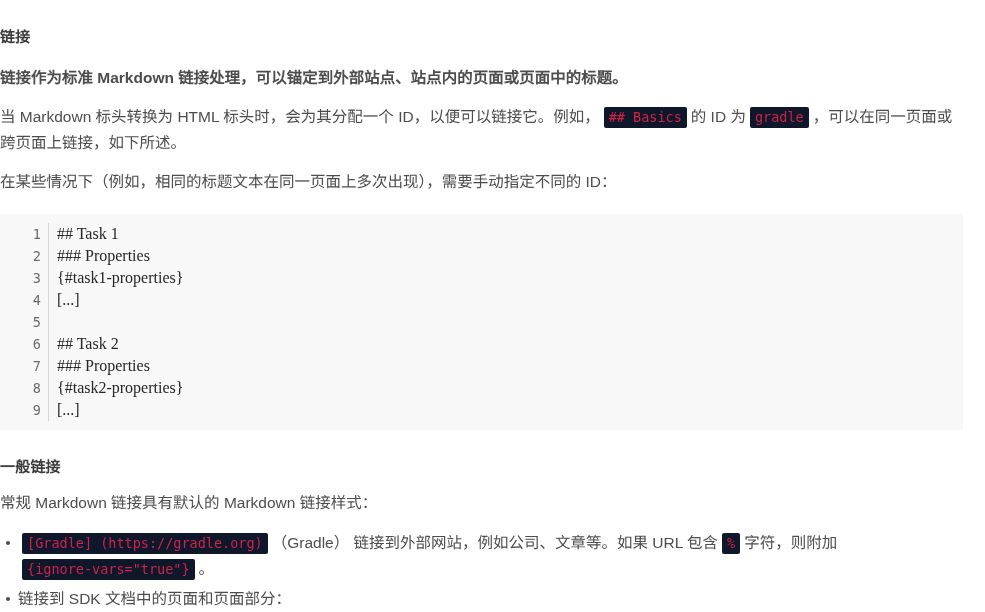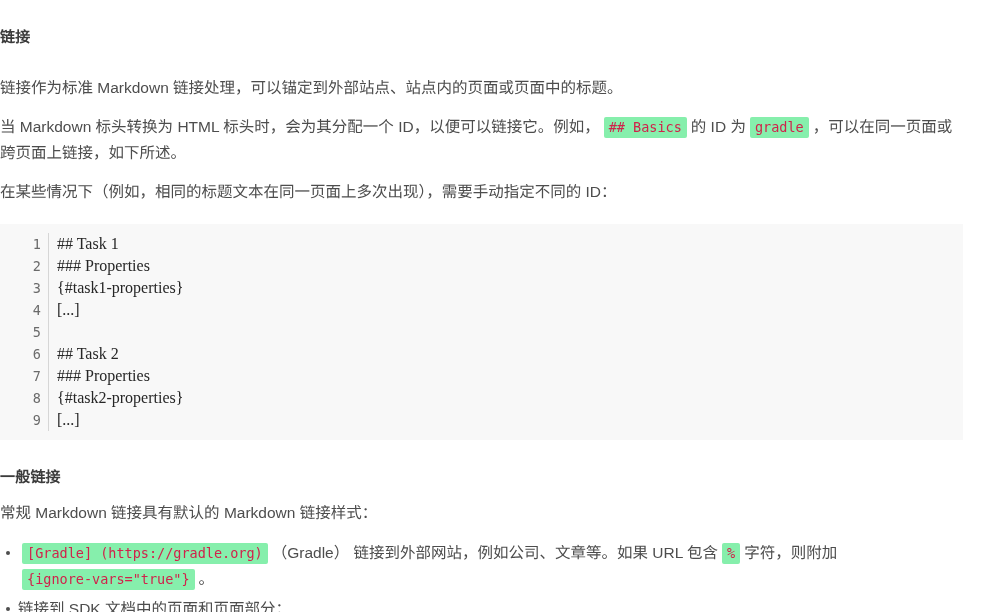--- a/index.html
+++ b/index.html
@@ -41,27 +41,28 @@
 
   p.para {
     font-size: 15.5px;
     line-height: 26px;
     margin: 13px 0 0 0;
     color: #4d4d4d;
     word-break: break-word;
   }
 
   p.para.first {
-    margin-top: 28px;
+    margin-top: 18px;
+    font-weight: bold;
   }
 
   code.inline {
     font-family: "DejaVu Sans Mono", "Liberation Mono", monospace;
     font-size: 13.5px;
-    background: #86efac;
+    background: #0f172a;
     color: #d0224b;
     padding: 2px 5px 3px 5px;
     border-radius: 2px;
     margin: 0 4px;
     white-space: pre;
     line-height: 1;
   }
 
   
   .codeblock {

